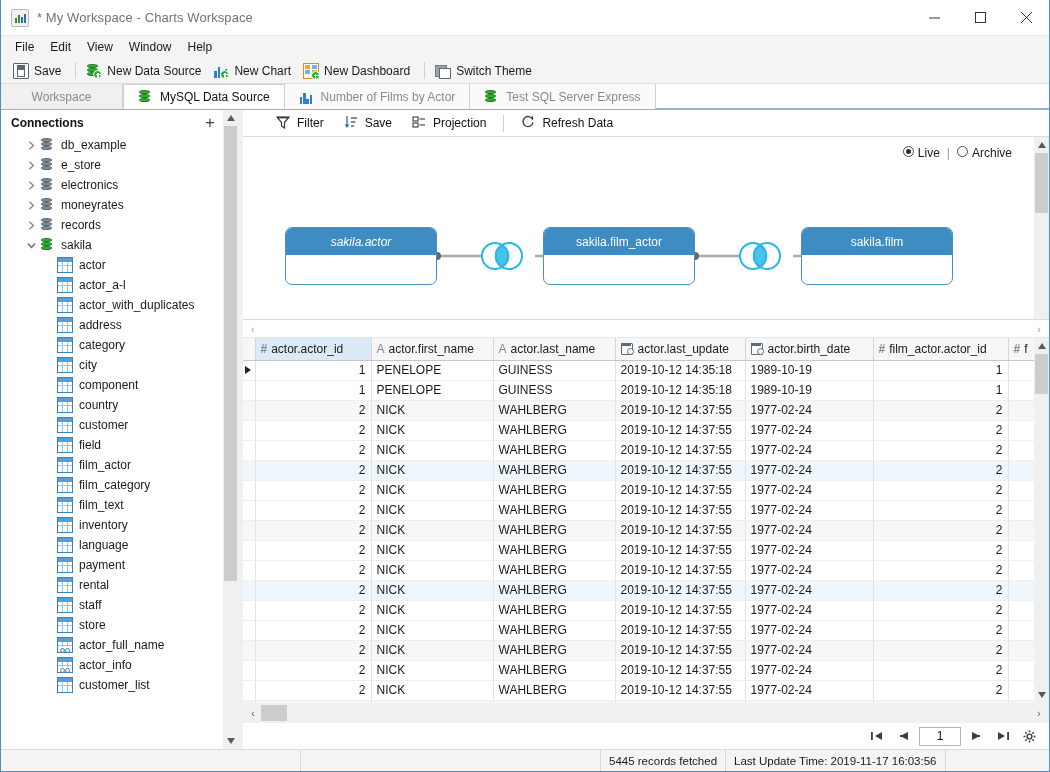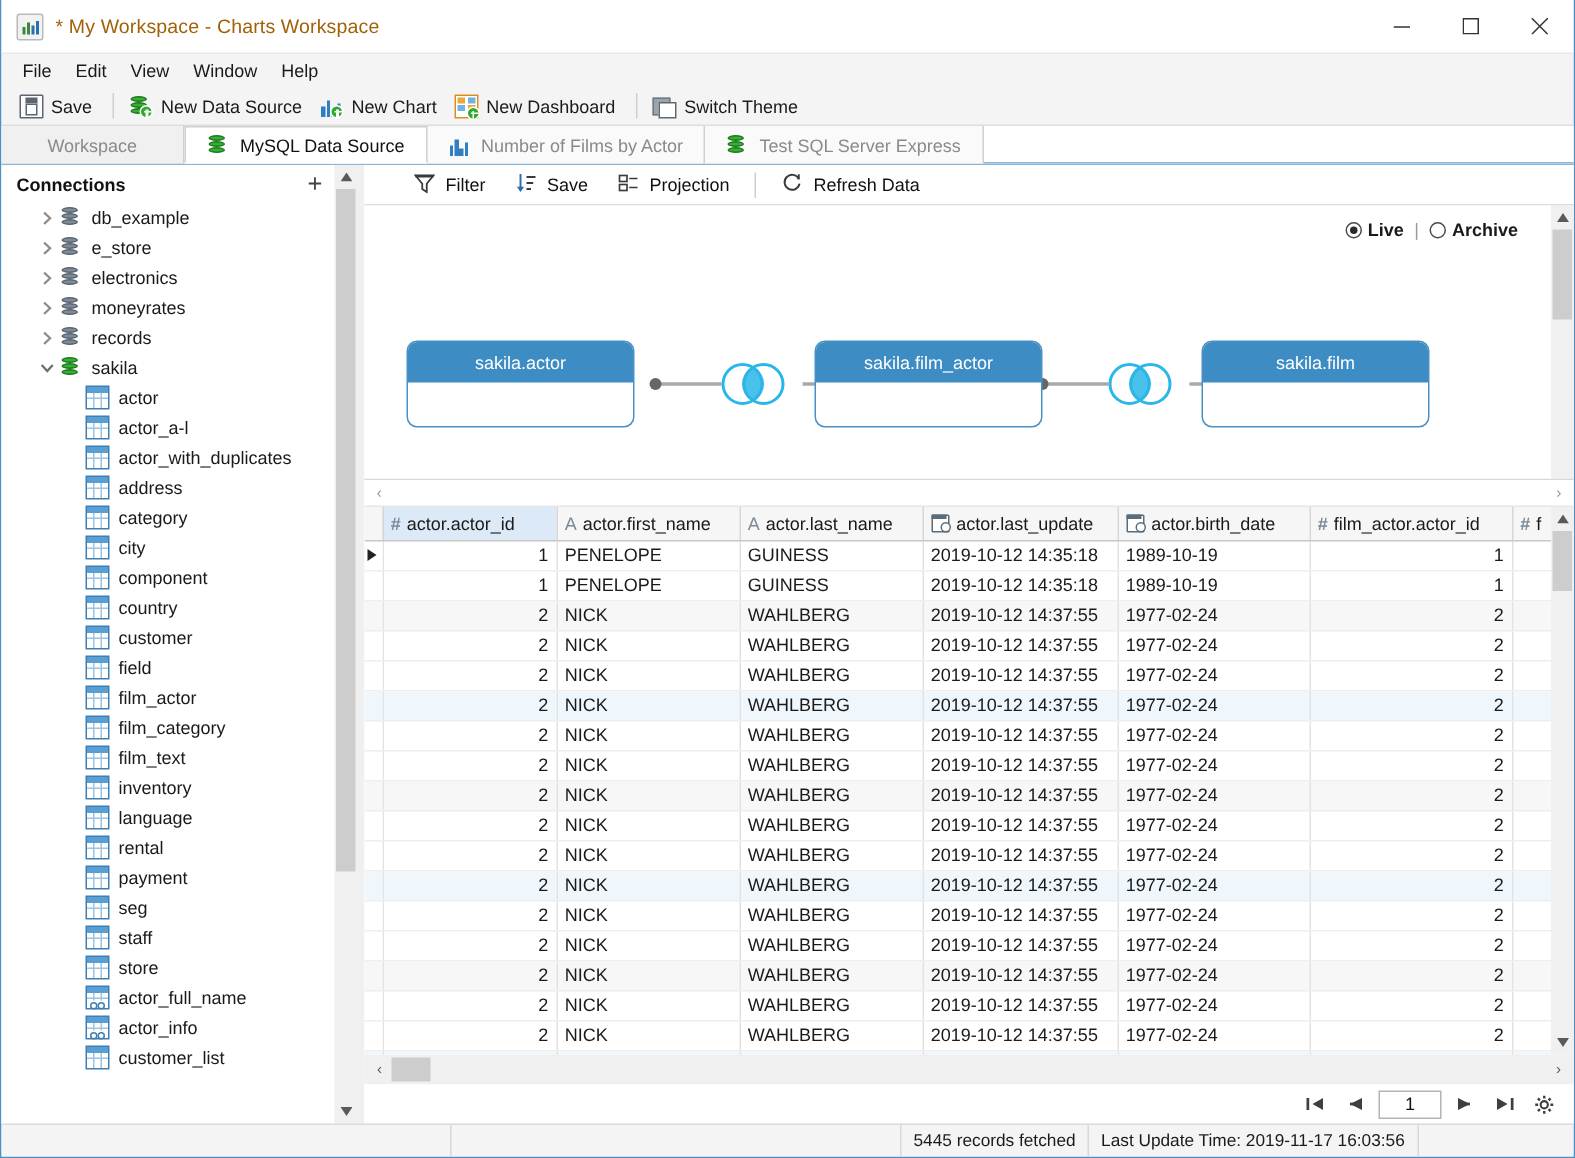--- a/index.html
+++ b/index.html
@@ -17,21 +17,21 @@
   
   .titlebar { height:36px; background:#fff; display:flex; align-items:center;
               border-bottom:1px solid #e8e8e8; flex:0 0 36px; }
   .tb-icon { width:18px; height:18px; margin-left:10px; margin-right:8px; position:relative;
              background:#f2f2f2; border:1px solid #b9b9b9; border-radius:2px; }
   .tb-icon i { position:absolute; bottom:3px; width:2px; background:#3a8a3a; }
   .tb-icon i:nth-child(1){ left:3px; height:5px; }
   .tb-icon i:nth-child(2){ left:6px; height:8px; }
   .tb-icon i:nth-child(3){ left:9px; height:6px; background:#2a6fb0; }
   .tb-icon i:nth-child(4){ left:12px; height:9px; background:#2a6fb0; }
-  .tb-title { font-size:13px; color:#a16207; letter-spacing:.1px;text-align:center; }
+  .tb-title { font-size:13px; color:#737373; letter-spacing:.1px;text-align:center; }
   .wbtns { margin-left:auto; display:flex; height:100%; }
   .wbtn { width:46px; height:100%; display:flex; align-items:center; justify-content:center;
           color:#333; }
   .wbtn svg { display:block; }
 
   
   .menubar { height:22px; background:#f4f4f4; display:flex; align-items:center;
              padding-left:6px; flex:0 0 22px; }
   .menubar .mi { padding:2px 8px; font-size:12px; color:#1a1a1a; }
 
@@ -163,21 +163,21 @@
 
   
   .diagram-wrap { flex:0 0 183px; display:flex; min-height:0; border-bottom:1px solid #d8d8d8; }
   .diagram { flex:1; position:relative; background:#fff; overflow:hidden; }
   .liverow { position:absolute; right:22px; top:9px; display:flex; align-items:center; gap:7px;
              font-size:12px; }
   .radio { width:11px; height:11px; border-radius:50%; border:1.3px solid #4a4a4a;
            display:inline-block; position:relative; background:#fff; vertical-align:-1px; }
   .radio.on::after { content:""; position:absolute; left:2px; top:2px; width:5px; height:5px;
                      border-radius:50%; background:#2b2b2b; }
-  .rlab { display:flex; align-items:center; gap:4px;font-weight:bold; }
+  .rlab { display:flex; gap:4px; }
   .vbar { color:#999; }
 
   .node { position:absolute; width:152px; height:58px; border:1px solid #4a90c4;
           border-radius:7px; background:#fff; overflow:hidden; }
   .node-h { height:27px; background:#3d8dc4; color:#fff; font-size:12px;
             display:flex; align-items:center; justify-content:center; }
 
   .diag-vsb { width:15px; flex:0 0 15px; background:#f0f0f0; display:flex; flex-direction:column;
               align-items:center; }
 
@@ -598,41 +598,31 @@
             <span>language</span>
           </div>
           <div class="row">
             <span style="width:40px;flex:0 0 40px;"></span>
             <span class="chev"></span>
             <span class="tico ico-tbl">
               <i></i>
               <i></i>
               <i></i>
             </span>
+            <span>payment</span>
+          </div>
+          <div class="row">
+            <span style="width:40px;flex:0 0 40px;"></span>
+            <span class="chev"></span>
+            <span class="tico ico-tbl">
+              <i></i>
+              <i></i>
+              <i></i>
+            </span>
             <span>rental</span>
-          </div>
-          <div class="row">
-            <span style="width:40px;flex:0 0 40px;"></span>
-            <span class="chev"></span>
-            <span class="tico ico-tbl">
-              <i></i>
-              <i></i>
-              <i></i>
-            </span>
-            <span>payment</span>
-          </div>
-          <div class="row">
-            <span style="width:40px;flex:0 0 40px;"></span>
-            <span class="chev"></span>
-            <span class="tico ico-tbl">
-              <i></i>
-              <i></i>
-              <i></i>
-            </span>
-            <span>seg</span>
           </div>
           <div class="row">
             <span style="width:40px;flex:0 0 40px;"></span>
             <span class="chev"></span>
             <span class="tico ico-tbl">
               <i></i>
               <i></i>
               <i></i>
             </span>
             <span>staff</span>
@@ -773,21 +763,21 @@
             <path d="M259 107.3 A13 13 0 0 1 259 130.7 A13 13 0 0 1 259 107.3 Z" fill="#29b6e8" opacity="0.85"></path>
             <line x1="452" y1="119" x2="496" y2="119" stroke="#a9a9a9" stroke-width="2.4"></line>
             <line x1="550" y1="119" x2="572" y2="119" stroke="#a9a9a9" stroke-width="2.4"></line>
             <circle cx="452" cy="119" r="4" fill="#666"></circle>
             <circle cx="572" cy="119" r="4" fill="#666"></circle>
             <circle cx="510" cy="119" r="13" fill="none" stroke="#29b6e8" stroke-width="2"></circle>
             <circle cx="524" cy="119" r="13" fill="none" stroke="#29b6e8" stroke-width="2"></circle>
             <path d="M517 107.3 A13 13 0 0 1 517 130.7 A13 13 0 0 1 517 107.3 Z" fill="#29b6e8" opacity="0.85"></path>
           </svg>
 
-          <div class="node" style="left:28px; top:90px;">
+          <div class="node" style="left:42px; top:90px;font-style:italic;">
             <div class="node-h">sakila.actor</div>
           </div>
           <div class="node" style="left:300px; top:90px;">
             <div class="node-h">sakila.film_actor</div>
           </div>
           <div class="node" style="left:558px; top:90px;">
             <div class="node-h">sakila.film</div>
           </div>
         </div>
         <div class="diag-vsb">

